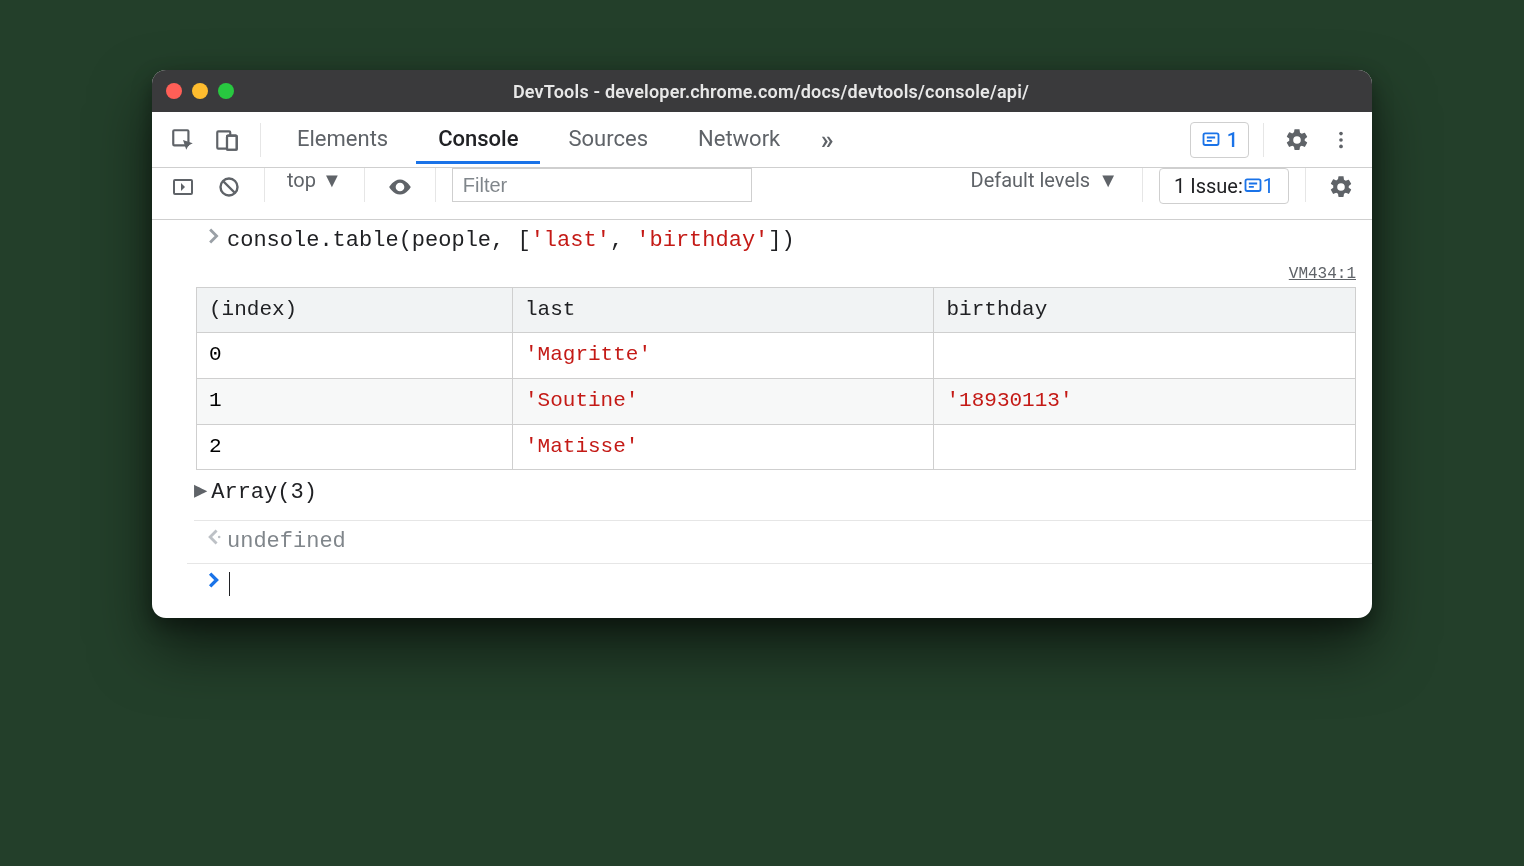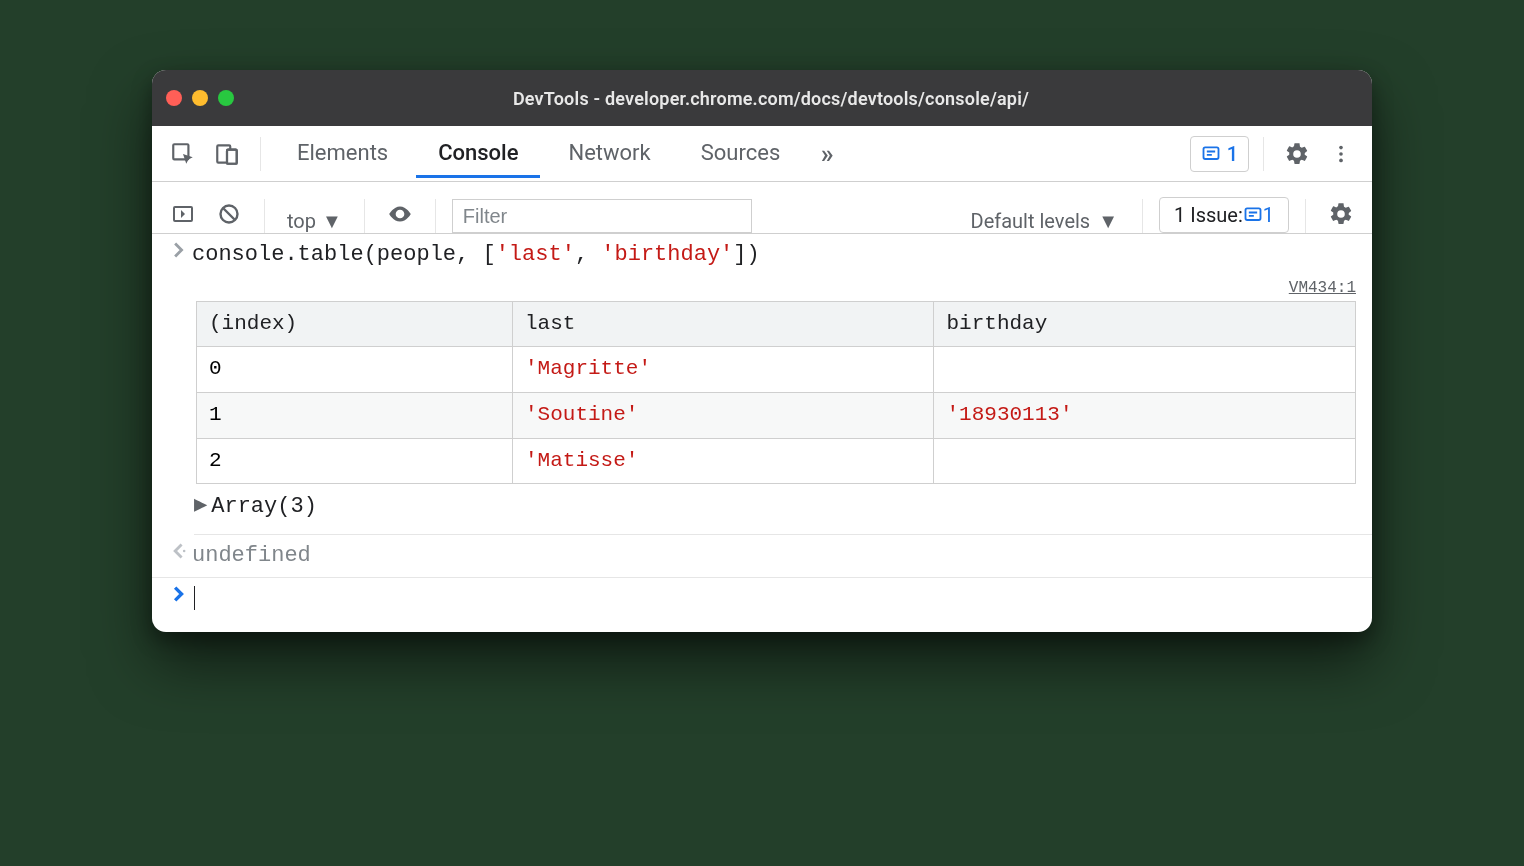--- a/index.html
+++ b/index.html
@@ -31,21 +31,21 @@
   .window {
     width: 1220px;
     background: #fff;
     border-radius: 14px;
     overflow: hidden;
     box-shadow: 0 30px 60px rgba(0,0,0,.55), 0 8px 20px rgba(0,0,0,.35);
   }
 
   
   .titlebar {
-    height: 56px;
+    height: 42px;
     background: var(--titlebar-bg);
     display: flex; align-items: center;
     padding: 0 14px;
     gap: 10px;
   }
   .traffic { display: flex; gap: 10px; align-items: center; margin-right: 10px;}
   .dot { width: 16px; height: 16px; border-radius: 50%; }
   .dot.red { background: #ff5f57; }
   .dot.yellow { background: #febc2e; }
   .dot.green { background: #28c840; }
@@ -85,21 +85,21 @@
   .tabs-spacer { flex: 1; }
   .badge-btn {
     display: inline-flex; align-items: center; gap:6px;
     height: 36px; padding: 0 10px;
     border: 1px solid var(--border); border-radius: 4px;
     color: #1a73e8; font-size: 20px; font-weight: 500;
   }
 
   
   .toolbar-row {
-    display: flex; align-items: flex-end;
+    display: flex; align-items: flex-start;
     height: 52px;
     border-bottom: 1px solid var(--border);
     padding: 0 12px;
     gap: 8px;
     font-size: 20px;
     color: var(--icon-grey);
   }
   .ctx-sel { display:flex; align-items:center; gap:6px; padding:0 6px;}
   .filter-input {
     width: 300px; height: 34px;
@@ -117,21 +117,21 @@
     border:1px solid var(--border); border-radius:4px;
     font-size:20px; color:#202124;
   }
 
   
   .console {
     font-family: var(--mono);
     font-size: 22px;
     line-height: 1.55;
   }
-  .row { display:flex; align-items:flex-start; padding: 4px 10px 4px 14px; }
+  .row { display:flex; align-items:flex-start; padding: 4px 10px 4px 14px; margin-left: 35px; }
   .gutter { width: 26px; flex:0 0 26px; color:#9aa0a6; display:flex; justify-content:center; padding-top:3px;}
   .content { flex:1; min-width:0; }
   .row.sep { border-bottom: 1px solid var(--border-light); }
 
   .cmd { color:#202124; }
   .cmd .str { color: var(--code-red); }
 
   .srcref { text-align:right; padding-right:16px; color:#5f6368; font-size:16px; text-decoration: underline;}
   
   table.data {
@@ -188,22 +188,22 @@
         <svg width="26" height="26" viewBox="0 0 24 24" fill="none" stroke="currentColor" stroke-width="2">
           <rect x="3" y="4" width="12" height="16" rx="1"></rect>
           <rect x="12" y="8" width="9" height="13" rx="1" fill="#fff"></rect>
           <rect x="12" y="8" width="9" height="13" rx="1"></rect>
         </svg>
       </span>
       <span class="vsep"></span>
 
       <div class="tab">Elements</div>
       <div class="tab active">Console</div>
+      <div class="tab">Sources</div>
       <div class="tab">Network</div>
-      <div class="tab">Sources</div>
       <span class="icon-btn" style="font-size:26px; font-weight:600;">»</span>
 
       <span class="tabs-spacer"></span>
 
       <span class="badge-btn">
         <svg width="20" height="20" viewBox="0 0 24 24" fill="none" stroke="#1a73e8" stroke-width="2.2">
           <rect x="3" y="4" width="18" height="14" rx="2"></rect>
           <path d="M7 9h10M7 13h6"></path>
         </svg>
         <span>1</span>

